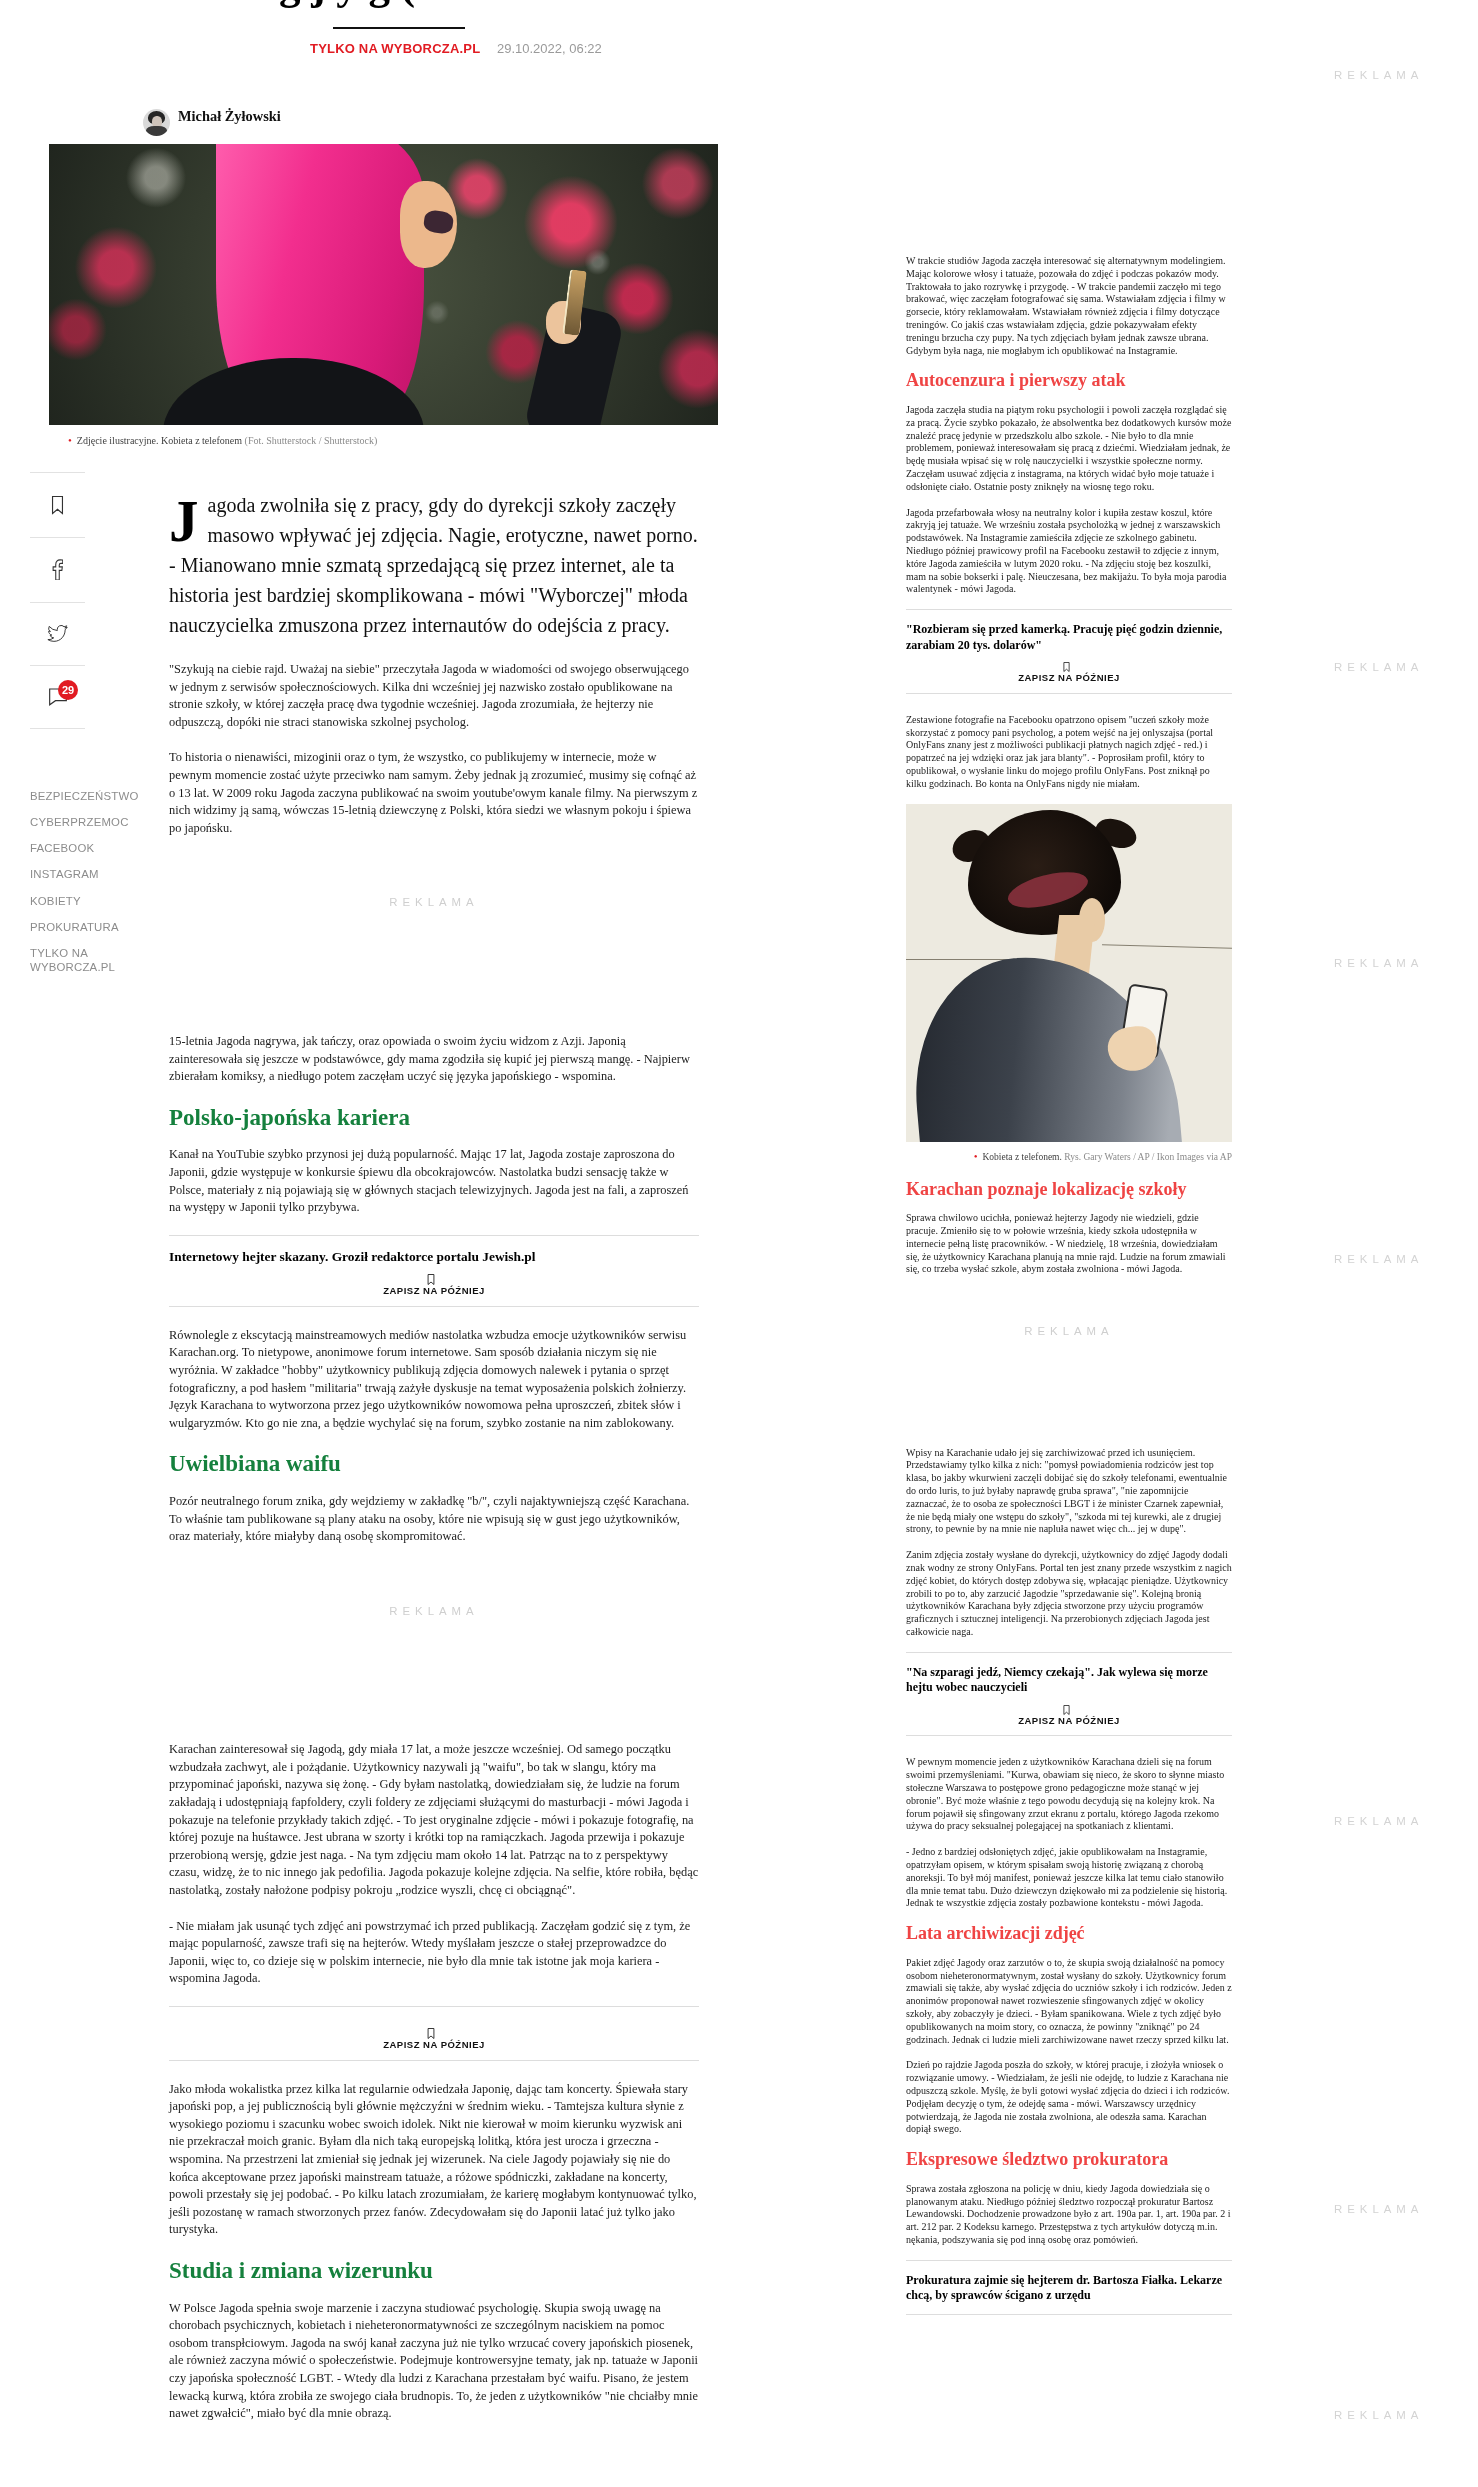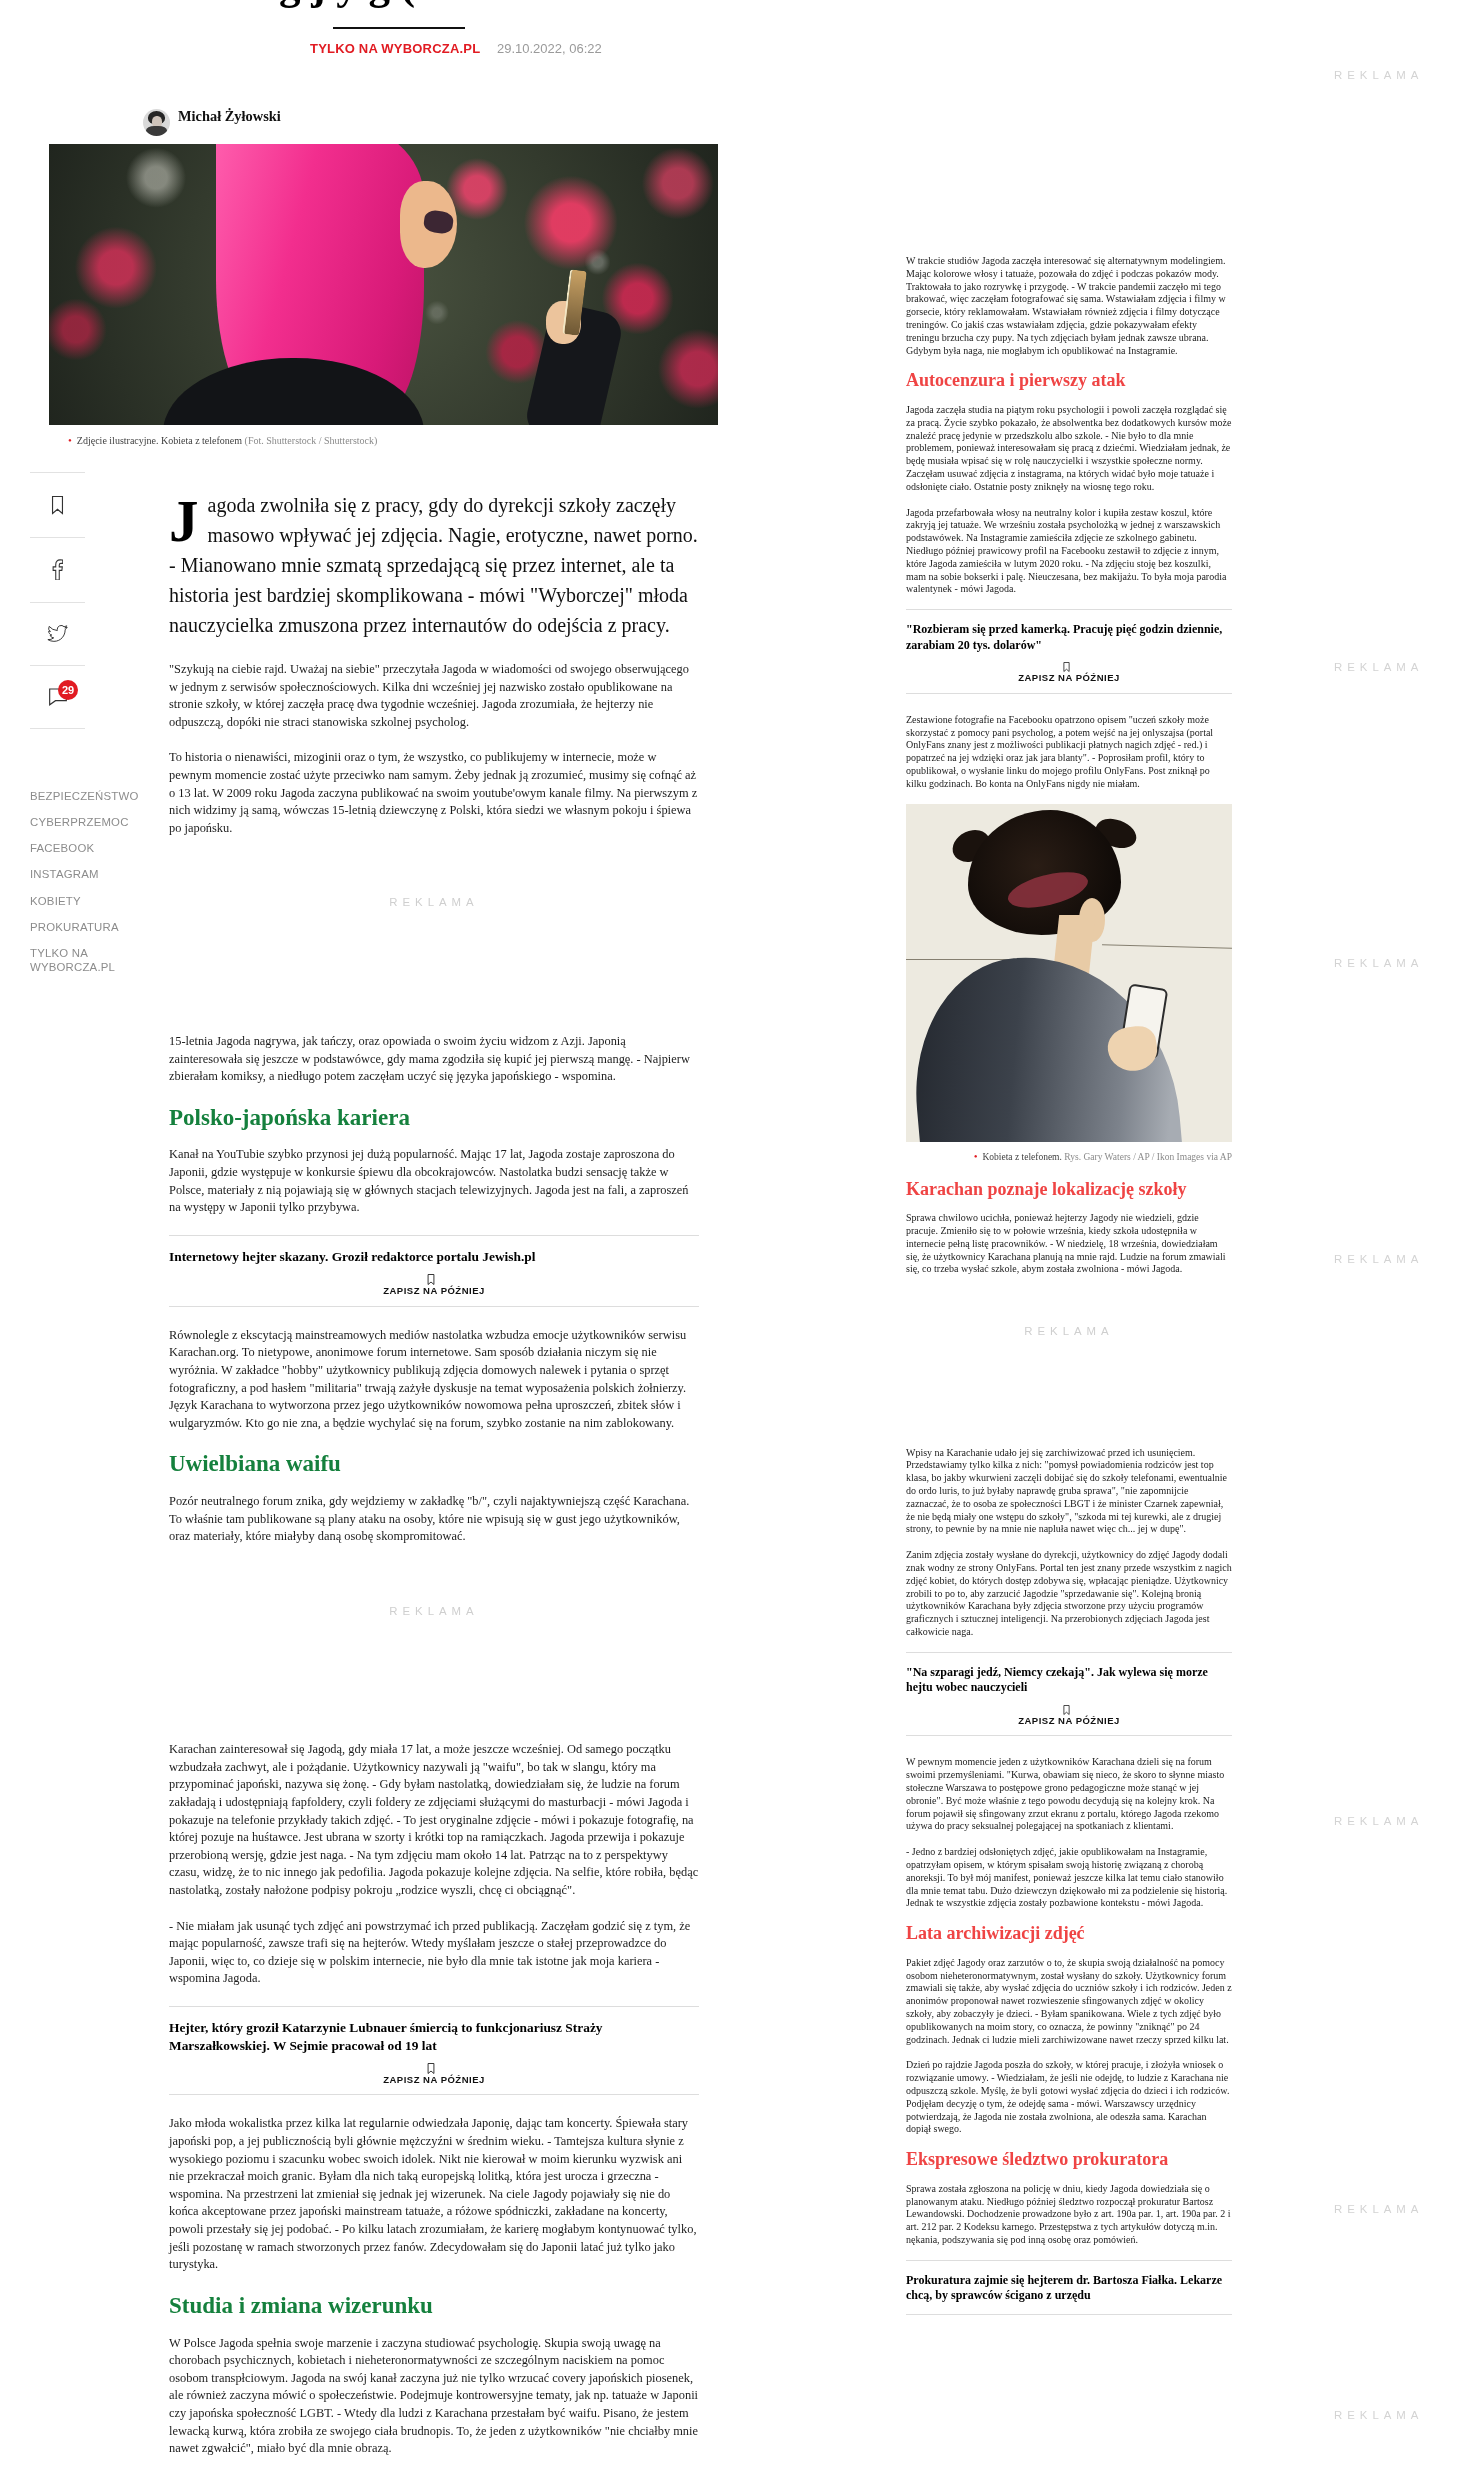--- a/index.html
+++ b/index.html
@@ -189,21 +189,20 @@
         <span>ZAPISZ NA PÓŹNIEJ</span>
       </div>
     </div>
     <p>Równolegle z ekscytacją mainstreamowych mediów nastolatka wzbudza emocje użytkowników serwisu Karachan.org. To nietypowe, anonimowe forum internetowe. Sam sposób działania niczym się nie wyróżnia. W zakładce "hobby" użytkownicy publikują zdjęcia domowych nalewek i pytania o sprzęt fotograficzny, a pod hasłem "militaria" trwają zażyłe dyskusje na temat wyposażenia polskich żołnierzy. Język Karachana to wytworzona przez jego użytkowników nowomowa pełna uproszczeń, zbitek słów i wulgaryzmów. Kto go nie zna, a będzie wychylać się na forum, szybko zostanie na nim zablokowany.</p>
     <h2>Uwielbiana waifu</h2>
     <p>Pozór neutralnego forum znika, gdy wejdziemy w zakładkę "b/", czyli najaktywniejszą część Karachana. To właśnie tam publikowane są plany ataku na osoby, które nie wpisują się w gust jego użytkowników, oraz materiały, które miałyby daną osobę skompromitować.</p>
     <div class="adgap"><span class="adlabel">REKLAMA</span></div>
     <p>Karachan zainteresował się Jagodą, gdy miała 17 lat, a może jeszcze wcześniej. Od samego początku wzbudzała zachwyt, ale i pożądanie. Użytkownicy nazywali ją "waifu", bo tak w slangu, który ma przypominać japoński, nazywa się żonę. - Gdy byłam nastolatką, dowiedziałam się, że ludzie na forum zakładają i udostępniają fapfoldery, czyli foldery ze zdjęciami służącymi do masturbacji - mówi Jagoda i pokazuje na telefonie przykłady takich zdjęć. - To jest oryginalne zdjęcie - mówi i pokazuje fotografię, na której pozuje na huśtawce. Jest ubrana w szorty i krótki top na ramiączkach. Jagoda przewija i pokazuje przerobioną wersję, gdzie jest naga. - Na tym zdjęciu mam około 14 lat. Patrząc na to z perspektywy czasu, widzę, że to nic innego jak pedofilia. Jagoda pokazuje kolejne zdjęcia. Na selfie, które robiła, będąc nastolatką, zostały nałożone podpisy pokroju „rodzice wyszli, chcę ci obciągnąć".</p>
     <p>- Nie miałam jak usunąć tych zdjęć ani powstrzymać ich przed publikacją. Zaczęłam godzić się z tym, że mając popularność, zawsze trafi się na hejterów. Wtedy myślałam jeszcze o stałej przeprowadzce do Japonii, więc to, co dzieje się w polskim internecie, nie było dla mnie tak istotne jak moja kariera - wspomina Jagoda.</p>
     <div class="rel">
-      <div class="rel-title">Hejter, który groził Katarzynie Lubnauer śmiercią to funkcjonariusz Straży Marszałkowskiej. W Sejmie pracował od 19 lat</div>
       <div class="rel-save">
         <svg width="10" height="13" viewBox="0 0 24 28">
             <path d="M5 2h14v24l-7-6-7 6z" fill="none" stroke="#111" stroke-width="2"></path>
           </svg>
         <span>ZAPISZ NA PÓŹNIEJ</span>
       </div>
     </div>
     <p>Jako młoda wokalistka przez kilka lat regularnie odwiedzała Japonię, dając tam koncerty. Śpiewała stary japoński pop, a jej publicznością byli głównie mężczyźni w średnim wieku. - Tamtejsza kultura słynie z wysokiego poziomu i szacunku wobec swoich idolek. Nikt nie kierował w moim kierunku wyzwisk ani nie przekraczał moich granic. Byłam dla nich taką europejską lolitką, która jest urocza i grzeczna - wspomina. Na przestrzeni lat zmieniał się jednak jej wizerunek. Na ciele Jagody pojawiały się nie do końca akceptowane przez japoński mainstream tatuaże, a różowe spódniczki, zakładane na koncerty, powoli przestały się jej podobać. - Po kilku latach zrozumiałam, że karierę mogłabym kontynuować tylko, jeśli pozostanę w ramach stworzonych przez fanów. Zdecydowałam się do Japonii latać już tylko jako turystyka.</p>
     <h2>Studia i zmiana wizerunku</h2>
     <p>W Polsce Jagoda spełnia swoje marzenie i zaczyna studiować psychologię. Skupia swoją uwagę na chorobach psychicznych, kobietach i nieheteronormatywności ze szczególnym naciskiem na pomoc osobom transpłciowym. Jagoda na swój kanał zaczyna już nie tylko wrzucać covery japońskich piosenek, ale również zaczyna mówić o społeczeństwie. Podejmuje kontrowersyjne tematy, jak np. tatuaże w Japonii czy japońska społeczność LGBT. - Wtedy dla ludzi z Karachana przestałam być waifu. Pisano, że jestem lewacką kurwą, która zrobiła ze swojego ciała brudnopis. To, że jeden z użytkowników "nie chciałby mnie nawet zgwałcić", miało być dla mnie obrazą.</p>

